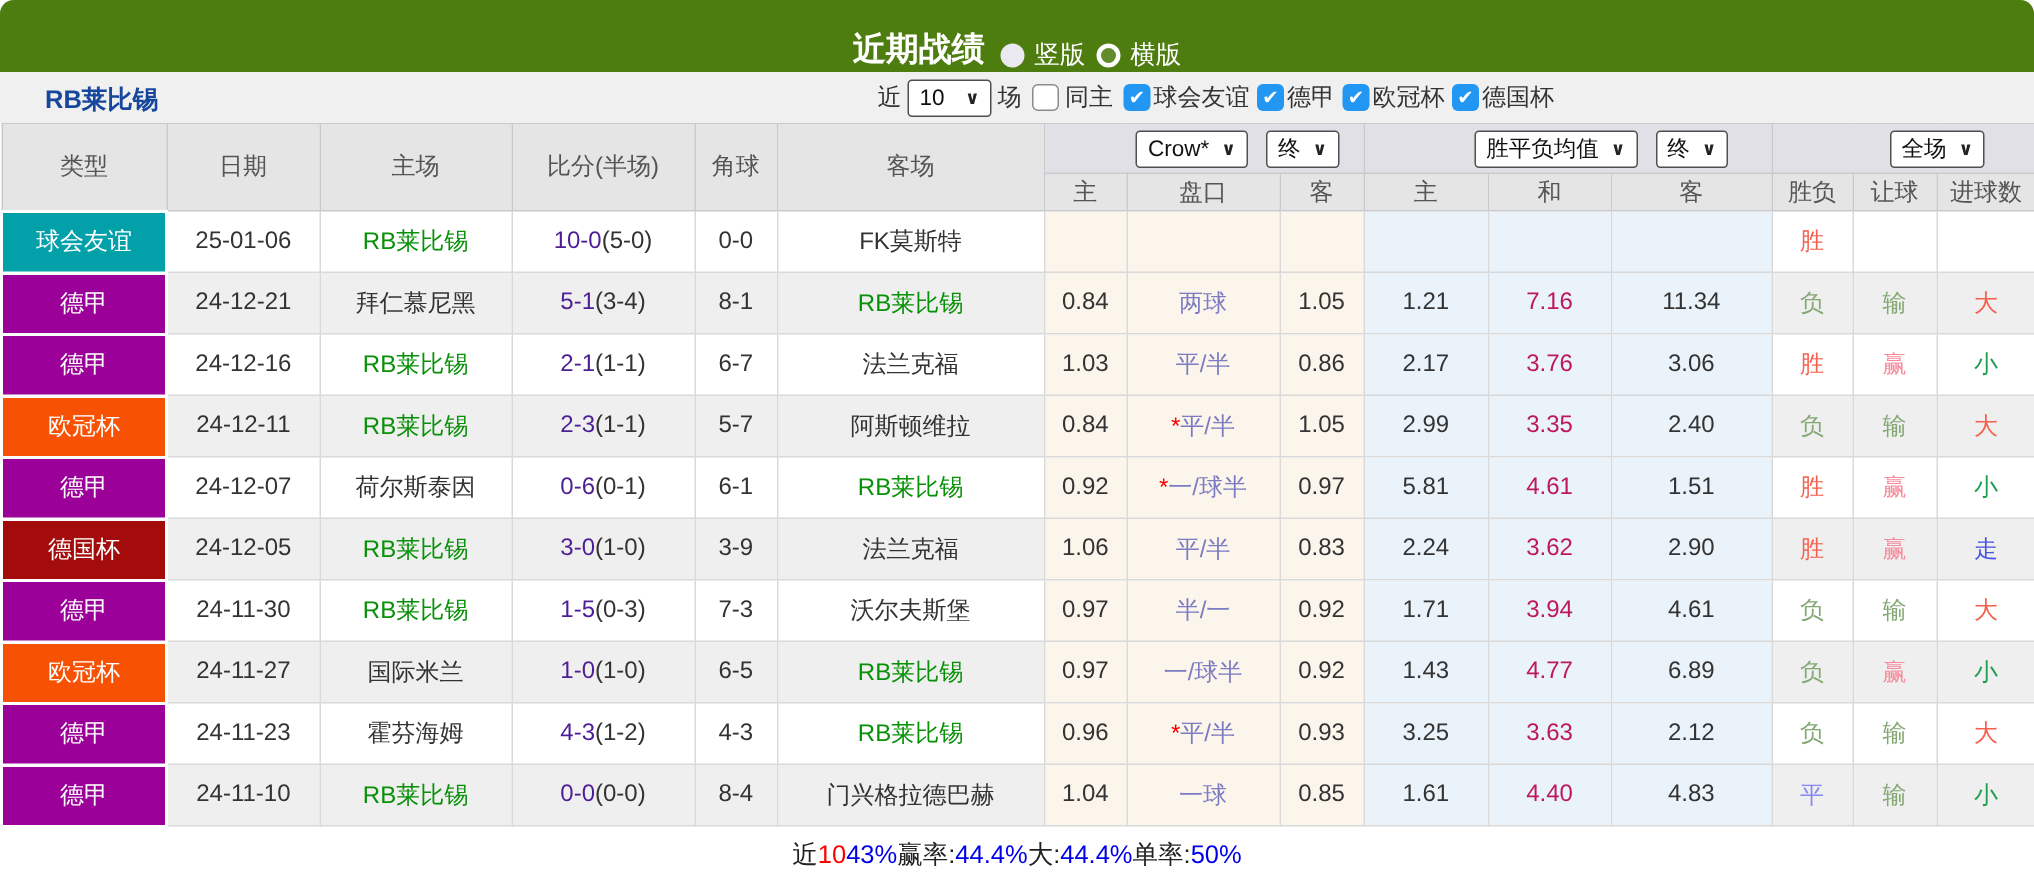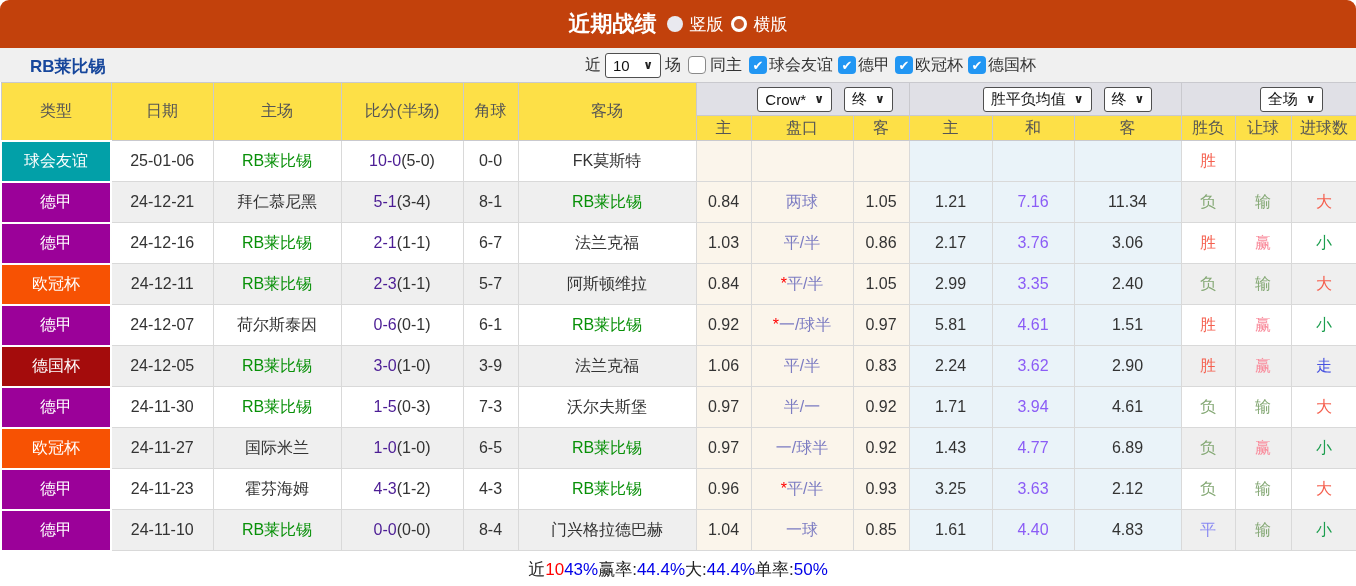--- a/index.html
+++ b/index.html
@@ -1,21 +1,21 @@
 <!DOCTYPE html>
 <html><head>
 <meta charset="utf-8">
 <style>
   * { box-sizing: border-box; margin: 0; padding: 0; }
   html, body { background: #fff; }
   body { font-family: "Liberation Sans", "DejaVu Sans", sans-serif; }
   .page { width: 1356px; height: 586px; border-radius: 9px; overflow: hidden; background: #fff; position: relative; }
 
   
-  .titlebar { height: 48px; background: #c2410c; display: flex; align-items: center; justify-content: center; gap: 10px; }
+  .titlebar { height: 48px; background: #4d7c0f; display: flex; align-items: flex-end; justify-content: center; gap: 10px; }
   .title { color: #fff; font-size: 22px; font-weight: bold; }
   .radio-group { display: flex; align-items: center; gap: 7px; }
   .radio { display: inline-block; border-radius: 50%; cursor: pointer; }
   .radio.checked { width: 16px; height: 16px; background: #e9e9ef; }
   .radio.unchecked { width: 16px; height: 16px; border: 3px solid #fff; background: rgba(255,255,255,0.12); }
   .radio-label { color: #fff; font-size: 17px; cursor: pointer; }
 
   
   .filterbar { height: 34px; background: #f0f0f0; position: relative; }
   .team { position: absolute; left: 30px; top: 7px; font-size: 17px; font-weight: bold; color: #17479c; }
@@ -23,35 +23,35 @@
   .selectbox { display: inline-flex; align-items: center; justify-content: space-between; gap: 8px; background: #fff; border: 1.5px solid #4f4f4f; border-radius: 3px; padding: 1px 7px; font-size: 15px; color: #111; height: 25px; cursor: pointer; white-space: nowrap; }
   .selectbox .chev { font-size: 12px; font-weight: bold; color: #222; }
   .checkbox { display: inline-flex; width: 18px; height: 18px; border-radius: 4px; align-items: center; justify-content: center; cursor: pointer; flex: none; }
   .checkbox.checked { background: #2196f3; color: #fff; font-size: 13px; }
   .checkbox.unchecked { background: #fff; border: 1px solid #8a8a8a; }
   .cb-label { margin-right: 3px; }
 
   
   table { width: 1356px; border-collapse: collapse; table-layout: fixed; font-size: 16px; color: #333; }
   th, td { border: 1px solid #d9d9d9; text-align: center; overflow: hidden; white-space: nowrap; }
-  thead th { background: #fde047; border-color: #c9c9ce; color: #555; font-weight: normal; font-size: 16px; }
+  thead th { background: #e5e5e5; border-color: #c9c9ce; color: #555; font-weight: normal; font-size: 16px; }
   thead tr.dd-row th { height: 33px; }
   thead tr.sub-row th { height: 25px; }
   .dd-cell { background: #e0e0e6; padding-left: 45px; }
   .dd-wrap { display: flex; align-items: center; justify-content: center; gap: 12px; }
   tbody td { height: 41px; background: #fff; }
   tbody tr.even td { background: #efefef; }
   td.cell-type { border: 2px solid #fff; color: #fff; font-size: 16px; }
   td.bg-cream, tr.even td.bg-cream { background: #fbf5eb; }
   td.bg-lblue, tr.even td.bg-lblue { background: #eaf3f9; }
   .team-green { color: #089008; }
   .score-main { color: #4c1d95; }
   .hcp { color: #7c7cc2; }
   .star { color: #f00; }
-  .t-blue { color: #8b5cf6; }
+  .t-blue { color: #be185d; }
   .c-red { color: #f5604f; }
   .c-pink { color: #f98c9c; }
   .c-mgreen { color: #84a874; }
   .c-green { color: #1d9e4f; }
   .c-peri { color: #8888f2; }
   .c-zblue { color: #4853e0; }
 
   
   .footer { height: 36px; display: flex; align-items: center; justify-content: center; font-size: 17px; color: #222; background: #fff; }
   .footer .f-red { color: #f00; }

